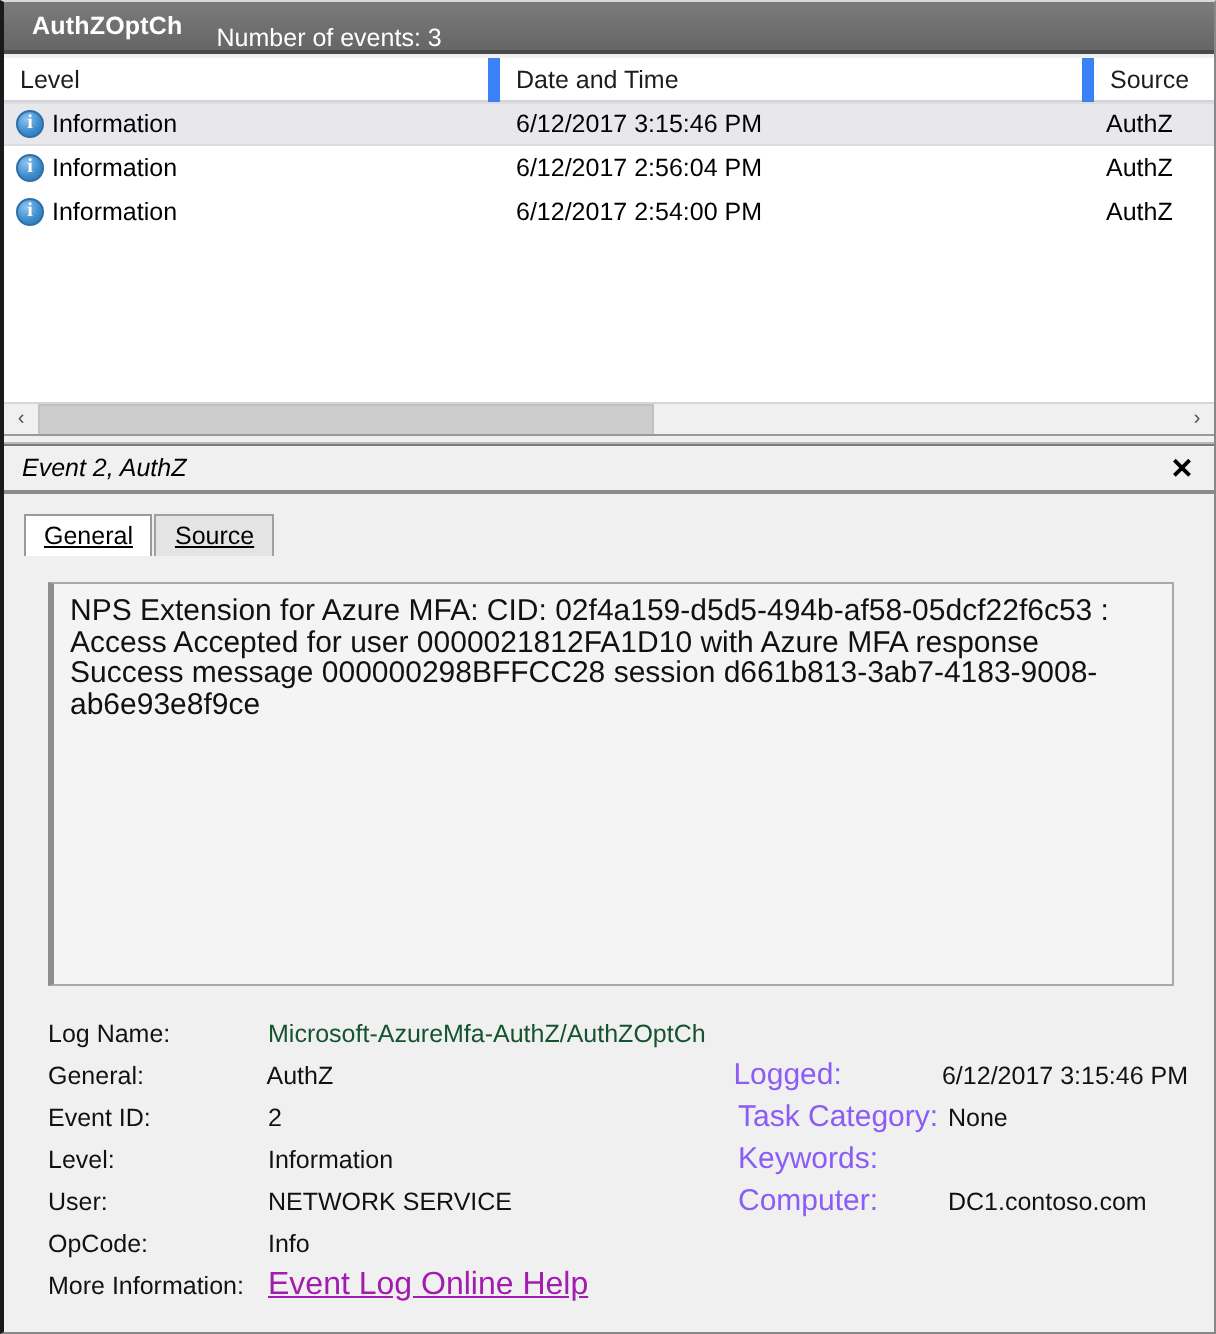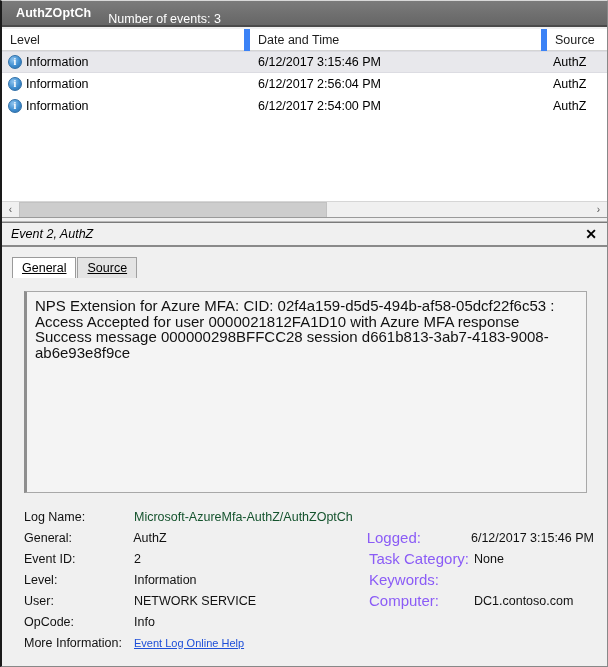--- a/index.html
+++ b/index.html
@@ -195,23 +195,23 @@
     position: absolute; left: 22px; top: 283px;
     width: 570px;
   }
   .frow { display: flex; height: 21px; align-items: center; white-space: nowrap; }
   .f-label { width: 110px; font-size: 12.5px; color: #111; }
   .f-value { width: 235px; font-size: 12.5px; color: #111; }
   .f-label2 { width: 105px; font-size: 15px; color: #8b5cf6; }
   .f-value2 { font-size: 12.5px; color: #111; }
   .f-wide { font-size: 12.5px; color: #14532d; }
   .help-link {
-    color: #1d4ed8;
+    color: #a21caf;
     text-decoration: underline;
-    font-size: 11px;
+    font-size: 16px;
     cursor: pointer;
   }
 </style>
 </head>
 <body>
 
 <div class="window">
 
   <div class="title-strip">
     <span class="t-name">AuthZOptCh</span>

